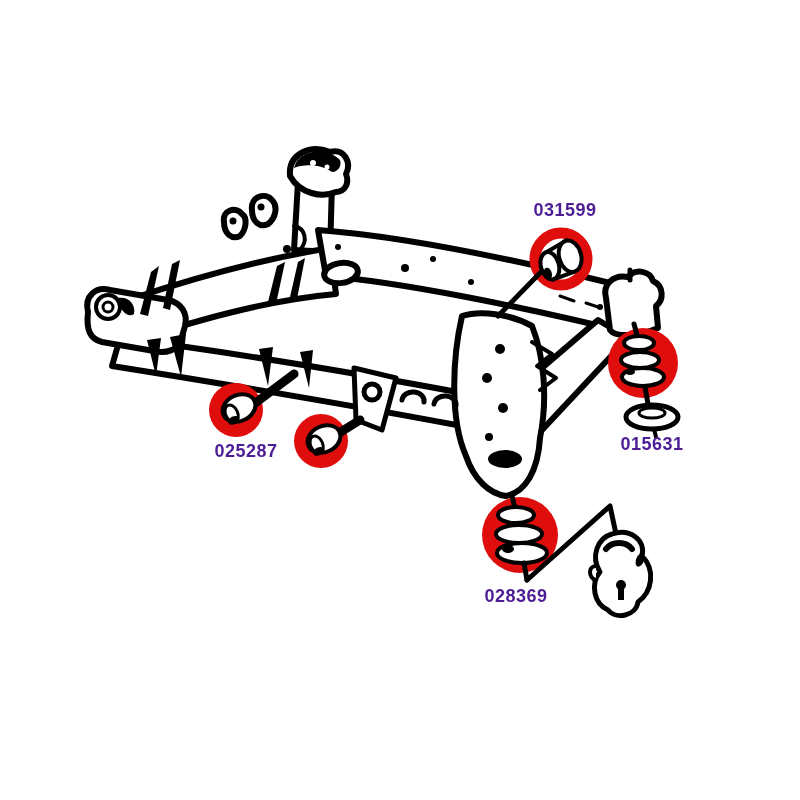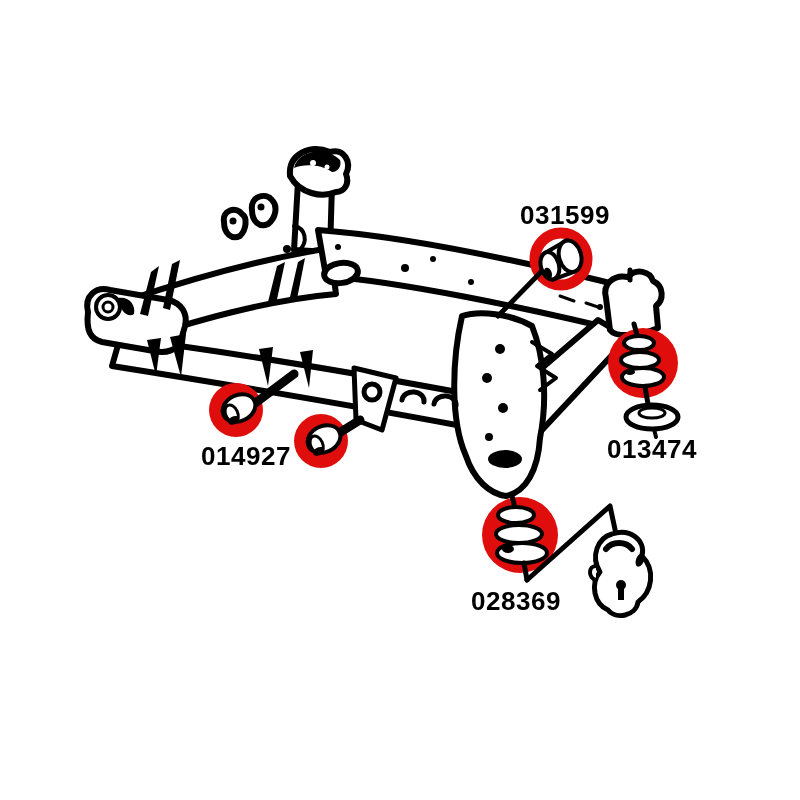--- a/index.html
+++ b/index.html
@@ -9,23 +9,23 @@
     height: 800px;
     background: #ffffff;
     overflow: hidden;
     font-family: "Liberation Sans", sans-serif;
   }
   .stage svg { position: absolute; left: 0; top: 0; }
   .part-label {
     position: absolute;
     transform: translateX(-50%);
     font-family: "Liberation Sans", "DejaVu Sans", sans-serif;
-    font-size: 26px;
+    font-size: 18px;
     font-weight: 700;
-    color: #000000;
+    color: #4c1d95;
     letter-spacing: 0.5px;
     white-space: nowrap;
     user-select: none;
   }
   .lbl-599 { left: 565px; top: 200px; }
   .lbl-598 { left: 246px; top: 441px; }
   .lbl-593 { left: 652px; top: 434px; }
   .lbl-592 { left: 516px; top: 586px; }
 </style>
 </head>
@@ -179,17 +179,17 @@
       <path d="M612,534 C630,528 646,540 642,556 C656,570 652,592 638,602 C636,616 616,620 608,610 C594,604 590,584 600,572 C590,556 598,538 612,534 Z" fill="#ffffff" stroke="#000000" stroke-width="5" stroke-linejoin="round"></path>
       <path d="M606,549 C612,541 626,541 632,549" fill="none" stroke="#000000" stroke-width="6" stroke-linecap="round"></path>
       <circle cx="621" cy="585" r="5" fill="#000000"></circle>
       <rect x="618" y="588" width="6" height="12" fill="#000000"></rect>
       <path d="M596,566 C588,566 588,578 596,580" fill="#ffffff" stroke="#000000" stroke-width="4"></path>
       <ellipse cx="640" cy="560" rx="4" ry="7" fill="#000000" transform="rotate(20 640 560)"></ellipse>
     </g>
   </svg>
 
   <div class="part-label lbl-599">031599</div>
-  <div class="part-label lbl-598">014927</div>
-  <div class="part-label lbl-593">013474</div>
+  <div class="part-label lbl-598">025287</div>
+  <div class="part-label lbl-593">015631</div>
   <div class="part-label lbl-592">028369</div>
 
 </div>
 
 </body></html>

